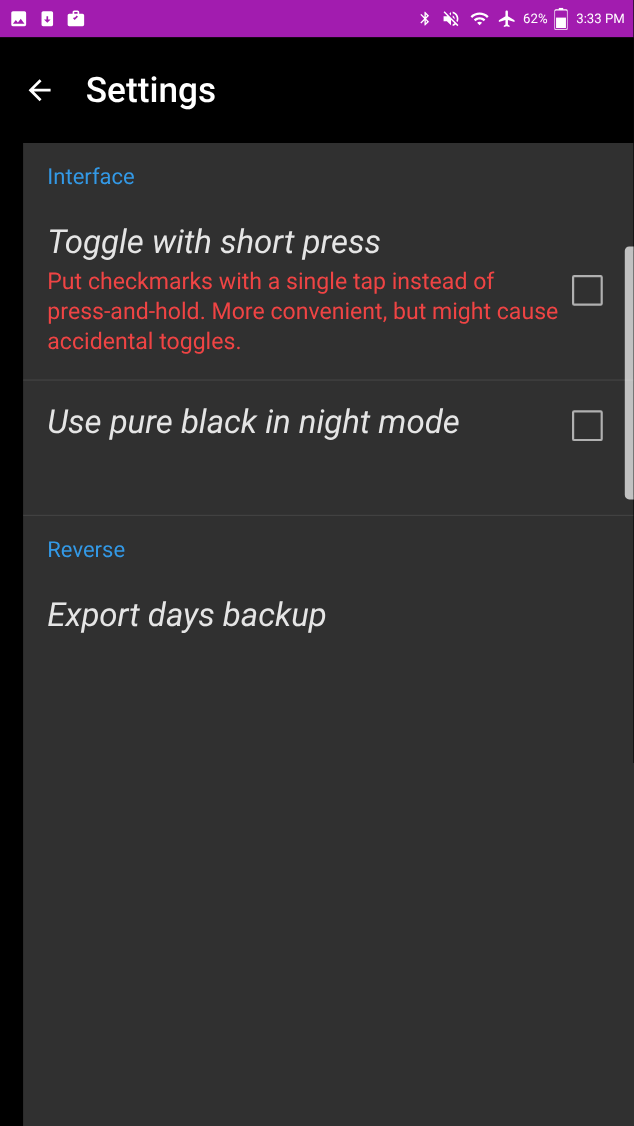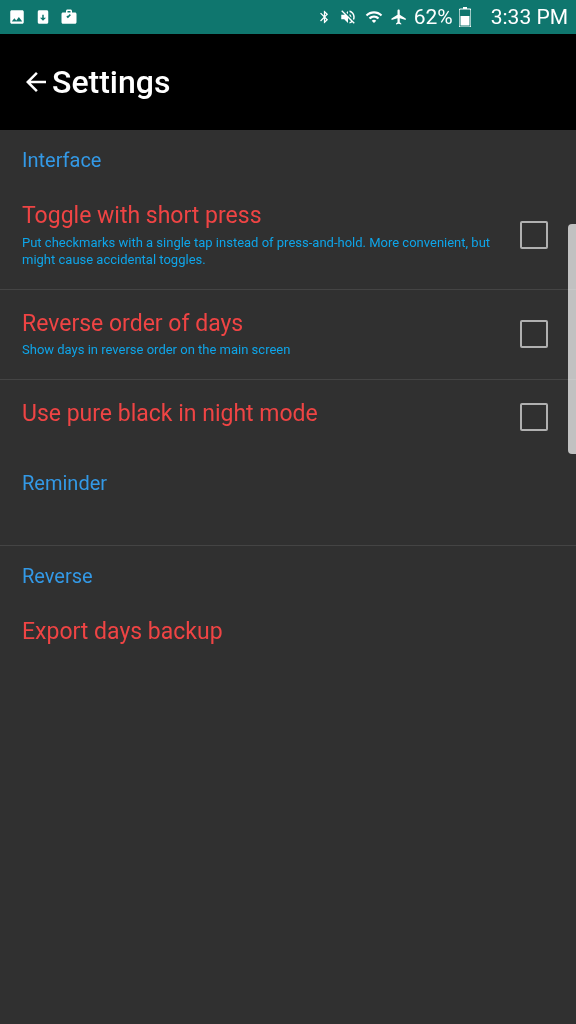--- a/index.html
+++ b/index.html
@@ -6,61 +6,63 @@
   html, body {
     width: 576px;
     height: 1024px;
     background: #000;
     font-family: Roboto, "Helvetica Neue", Arial, sans-serif;
     overflow: hidden;
     color: #fff;
   }
   .status-bar {
     height: 34px;
-    background: #0f766e;
+    background: #a21caf;
     display: flex;
     align-items: center;
     justify-content: space-between;
     padding: 0 8px;
-    font-size: 21px;
+    font-size: 12px;
     color: #fff;
   }
   .status-left { display: flex; gap: 8px; align-items: center; }
   .status-right { display: flex; gap: 6px; align-items: center; }
   .status-right span { display: inline-flex; align-items: center; }
   .app-bar {
     height: 96px;
     background: #000;
     display: flex;
     align-items: center;
     padding: 0 20px;
+    gap: 26px;
   }
   .back-arrow { width: 32px; height: 32px; display: flex; align-items: center; justify-content: center; }
   .app-title { font-size: 32px; font-weight: 500; color: #fff; }
   .content {
     background: #303030;
     height: calc(1024px - 34px - 96px);
     overflow: hidden;
+    margin-left: 21px;
   }
   .section-header {
     padding: 18px 22px 10px 22px;
     font-size: 20px;
     color: #3399e6;
     font-weight: 400;
   }
   .setting-item {
     display: flex;
     align-items: center;
     padding: 20px 22px;
     border-bottom: 1px solid #444;
   }
   .setting-item.noborder { border-bottom: none; }
   .setting-text { flex: 1; padding-right: 12px; }
-  .setting-title { font-size: 23px; color: #ef4444; margin-bottom: 4px; line-height: 1.25; }
-  .setting-desc { font-size: 13px; color: #0ea5e9; line-height: 1.3; }
+  .setting-title { font-size: 30px; color: #e5e5e5; margin-bottom: 4px; line-height: 1.25; font-style: italic; }
+  .setting-desc { font-size: 21px; color: #ef4444; line-height: 1.3; }
   .checkbox {
     width: 28px;
     height: 28px;
     border: 2.5px solid #b0b0b0;
     border-radius: 2px;
     flex-shrink: 0;
     margin-right: 6px;
   }
   .scroll-indicator {
     position: absolute;
@@ -116,21 +118,21 @@
         </svg>
     </span>
     <span>62%</span>
     <span>
       <svg width="12" height="20" viewBox="0 0 12 20" fill="none">
           <rect x="0" y="2" width="12" height="18" rx="1.5" stroke="#fff" stroke-width="1.2" fill="none"></rect>
           <rect x="4" y="0" width="4" height="2" fill="#fff"></rect>
           <rect x="1.5" y="9" width="9" height="9.5" fill="#fff"></rect>
         </svg>
     </span>
-    <span style="margin-left:14px;">3:33 PM</span>
+    <span style="margin-left:2px;">3:33 PM</span>
   </div>
 </div>
 
 <div class="app-bar">
   <div class="back-arrow">
     <svg width="30" height="30" viewBox="0 0 24 24" fill="#fff">
         <path d="M20 11H7.83l5.59-5.59L12 4l-8 8 8 8 1.41-1.41L7.83 13H20v-2z"></path>
       </svg>
   </div>
   <div class="app-title">Settings</div>
@@ -141,36 +143,28 @@
   <div class="section-header">Interface</div>
 
   <div class="setting-item">
     <div class="setting-text">
       <div class="setting-title">Toggle with short press</div>
       <div class="setting-desc">Put checkmarks with a single tap instead of press-and-hold. More convenient, but might cause accidental toggles.</div>
     </div>
     <div class="checkbox"></div>
   </div>
 
-  <div class="setting-item">
-    <div class="setting-text">
-      <div class="setting-title">Reverse order of days</div>
-      <div class="setting-desc">Show days in reverse order on the main screen</div>
-    </div>
-    <div class="checkbox"></div>
-  </div>
 
   <div class="setting-item noborder">
     <div class="setting-text">
       <div class="setting-title">Use pure black in night mode</div>
     </div>
     <div class="checkbox"></div>
   </div>
 
-  <div class="section-header">Reminder</div>
 
   <div class="setting-item">
     <div class="setting-text">
     </div>
   </div>
 
 
   <div class="section-header">Reverse</div>
 
   <div class="setting-item noborder" style="padding-bottom:0;">

